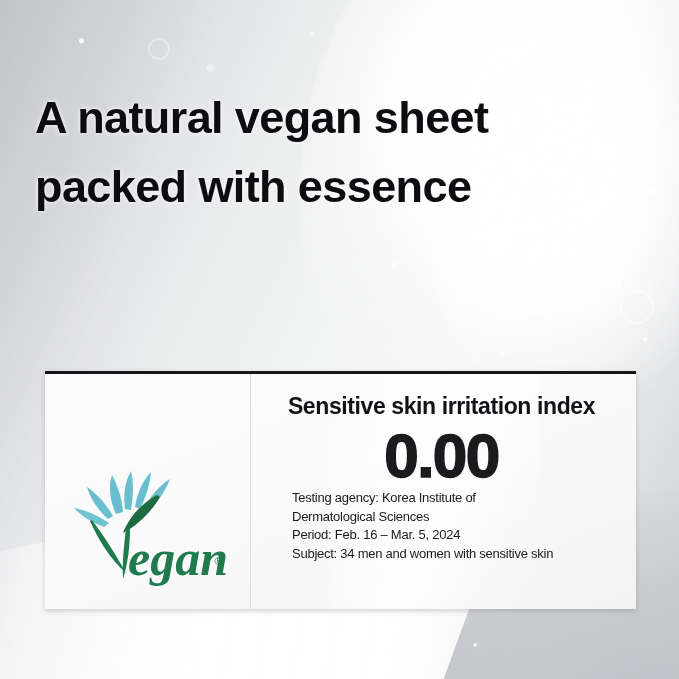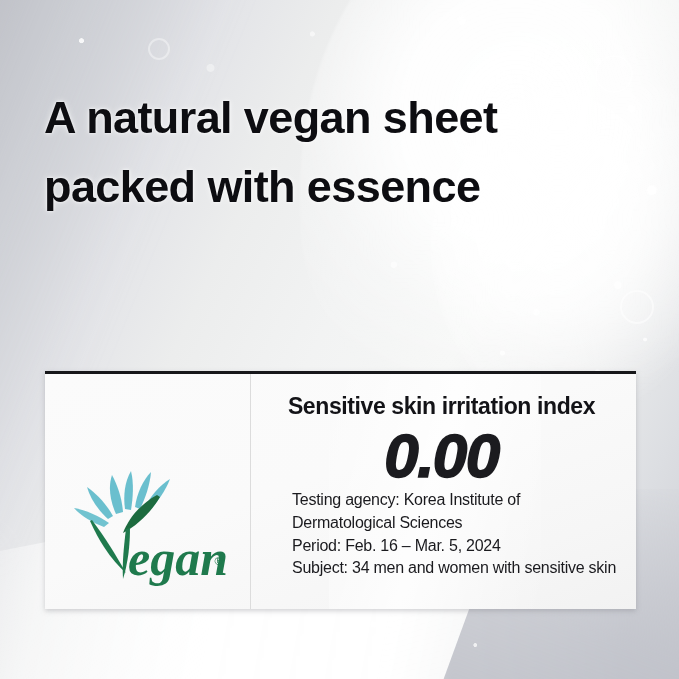--- a/index.html
+++ b/index.html
@@ -137,21 +137,21 @@
   .bg-ring {
     position: absolute;
     border-radius: 50%;
     border: 2px solid rgba(255,255,255,0.65);
     pointer-events: none;
   }
 
   
   .headline {
     position: absolute;
-    left: 44px;
+    left: 35px;
     top: 84px;
     width: 600px;
     font-weight: 700;
     font-size: 45px;
     line-height: 1.53;
     letter-spacing: -0.6px;
     color: #0d0d11;
     text-shadow: 0 0 3px rgba(255,255,255,0.85), 0 0 7px rgba(255,255,255,0.6);
     white-space: pre-line;
   }
@@ -234,26 +234,25 @@
     margin: 7px 0 0 0;
   }
   .card-score {
     text-align: center;
     font-weight: 700;
     font-size: 62px;
     letter-spacing: -1.5px;
     color: #1b1b1f;
     line-height: 1.02;
     margin: 4px 0 2px 0;
-    font-style: italic;
     -webkit-text-stroke: 1.6px #1b1b1f;
   }
   .card-details {
     margin: 0 0 0 41px;
-    font-size: 16px;
+    font-size: 13px;
     line-height: 1.42;
     letter-spacing: -0.25px;
     color: #1a1a1e;
     white-space: pre-line;
   }
 </style>
 </head>
 <body>
 
 <div id="poster">

